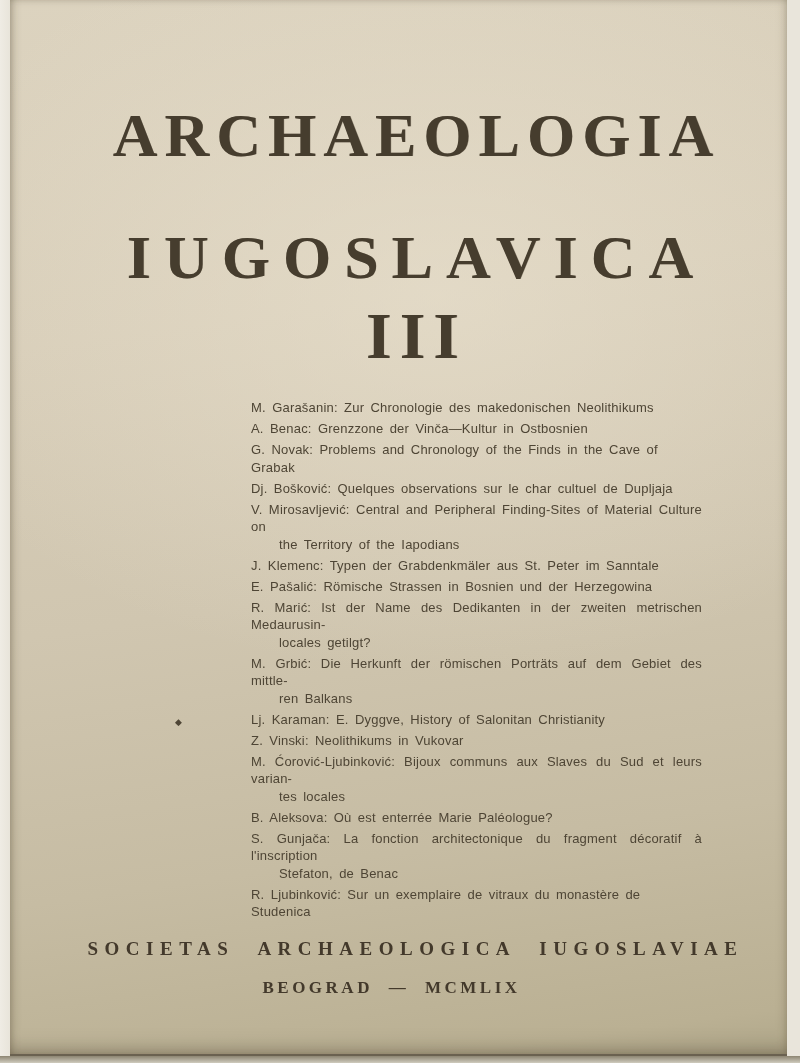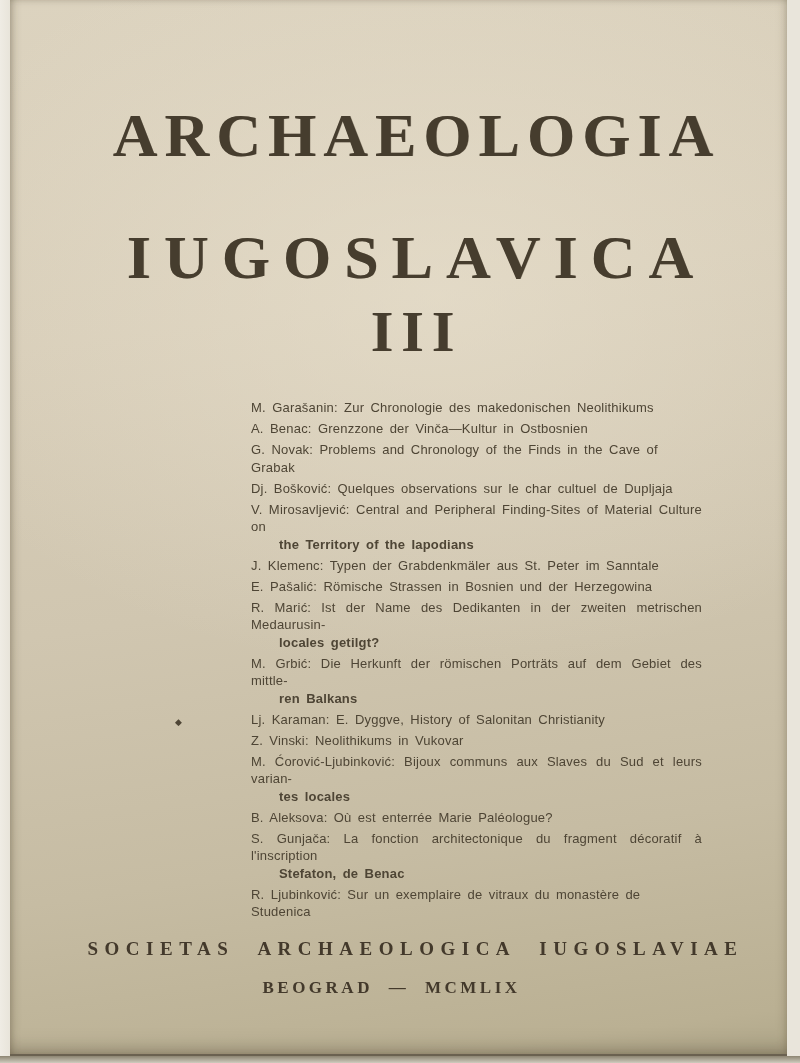--- a/index.html
+++ b/index.html
@@ -64,21 +64,21 @@
   }
   .title-line2 {
     top: 190px;
     font-size: 62px;
     letter-spacing: 13px;
     line-height: 1;
     margin-top: 36px;
   }
   .volume-number {
     top: 303px;
-    font-size: 58px;
+    font-size: 66px;
     font-weight: 700;
     letter-spacing: 8px;
     line-height: 1;
   }
 
   .toc {
     position: absolute;
     left: 200px;
     top: 399px;
     width: 492px;
@@ -97,21 +97,21 @@
     left: -35px;
     top: 3px;
     font-size: 9px;
     color: #4e4535;
   }
   .toc-line { white-space: normal; margin-left: 41px; }
   .toc-line.justified {
     text-align: justify;
     text-align-last: justify;
   }
-  .toc-line.cont { padding-left: 28px; font-weight: bold; }
+  .toc-line.cont { padding-left: 28px; }
 
   .imprint {
     position: absolute;
     left: 0;
     right: 14px;
     text-align: center;
     font-family: "Liberation Serif", serif;
     font-weight: 700;
     color: #43392b;
   }

